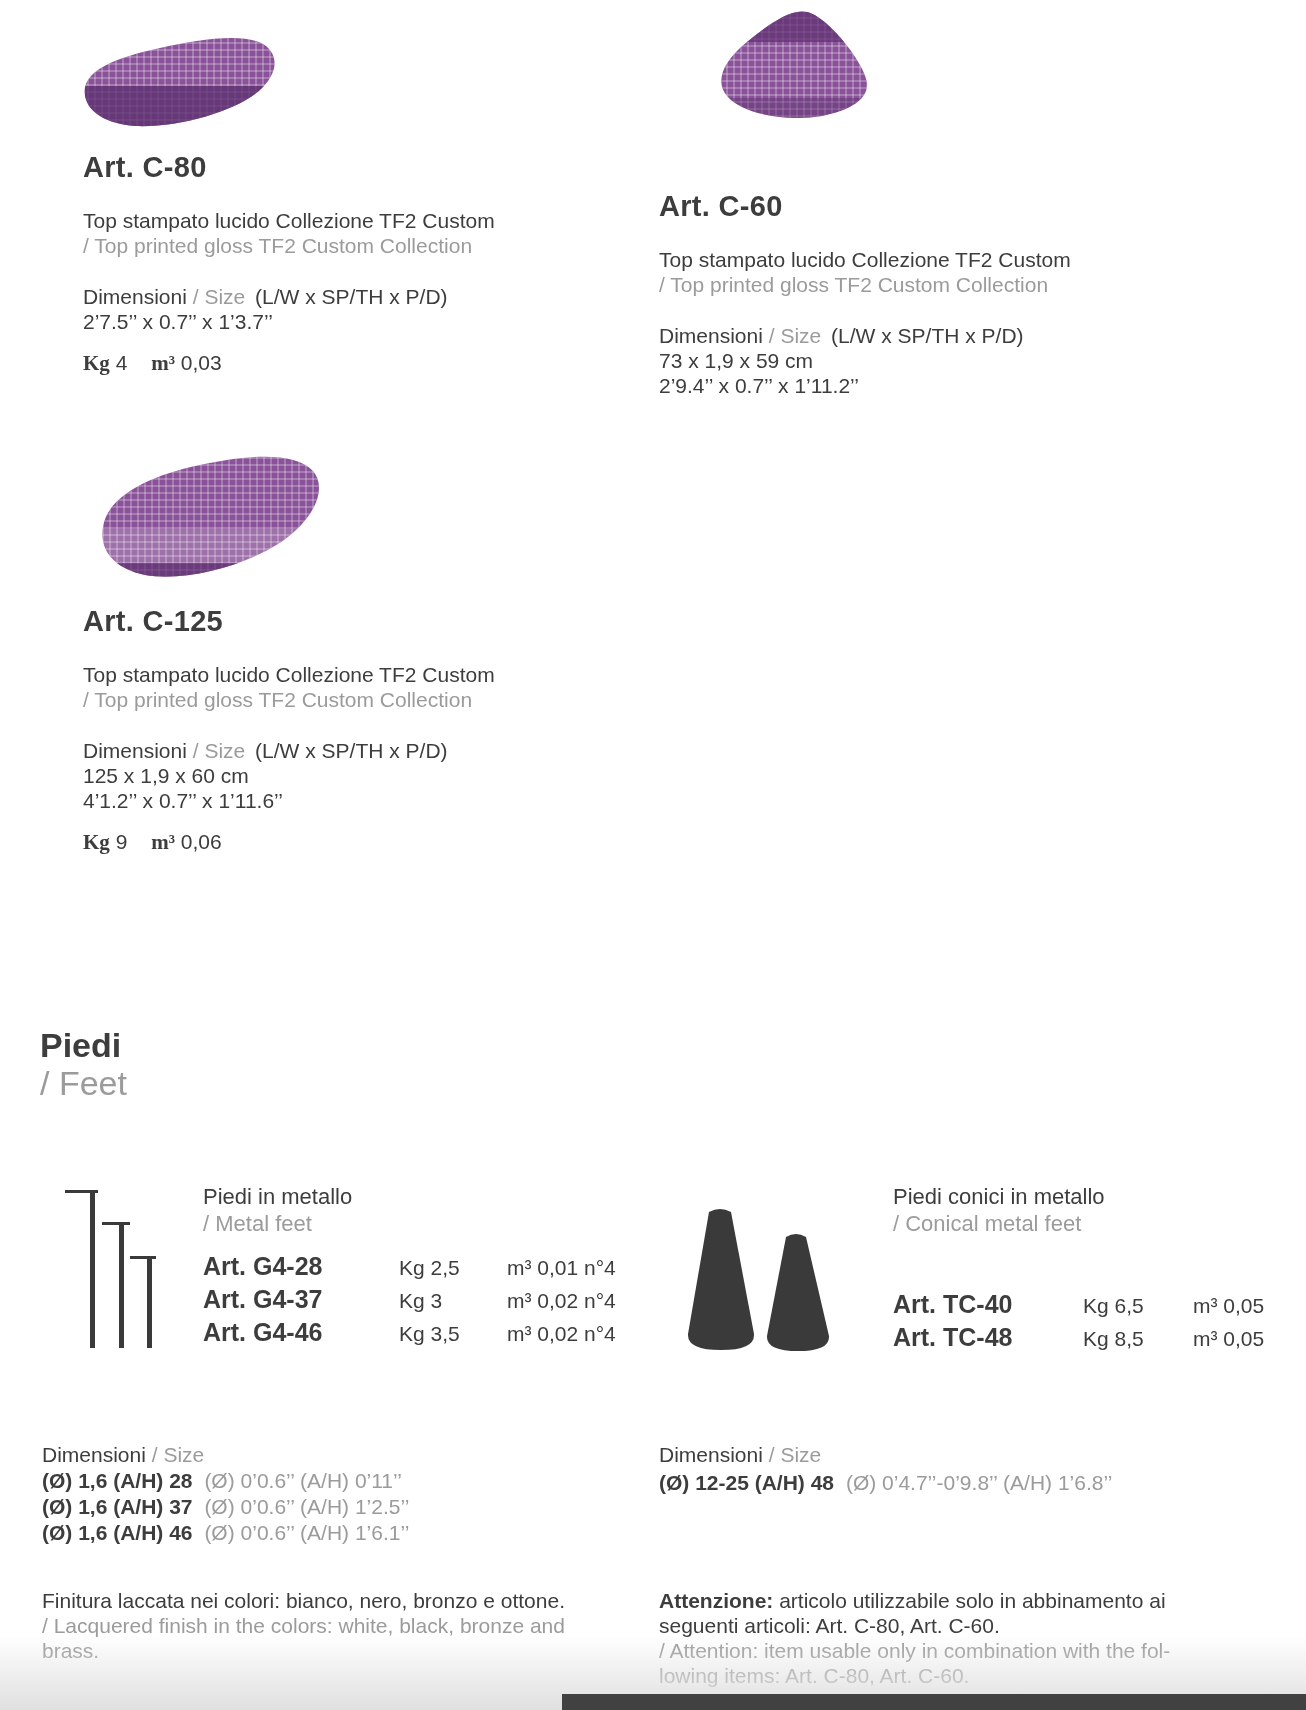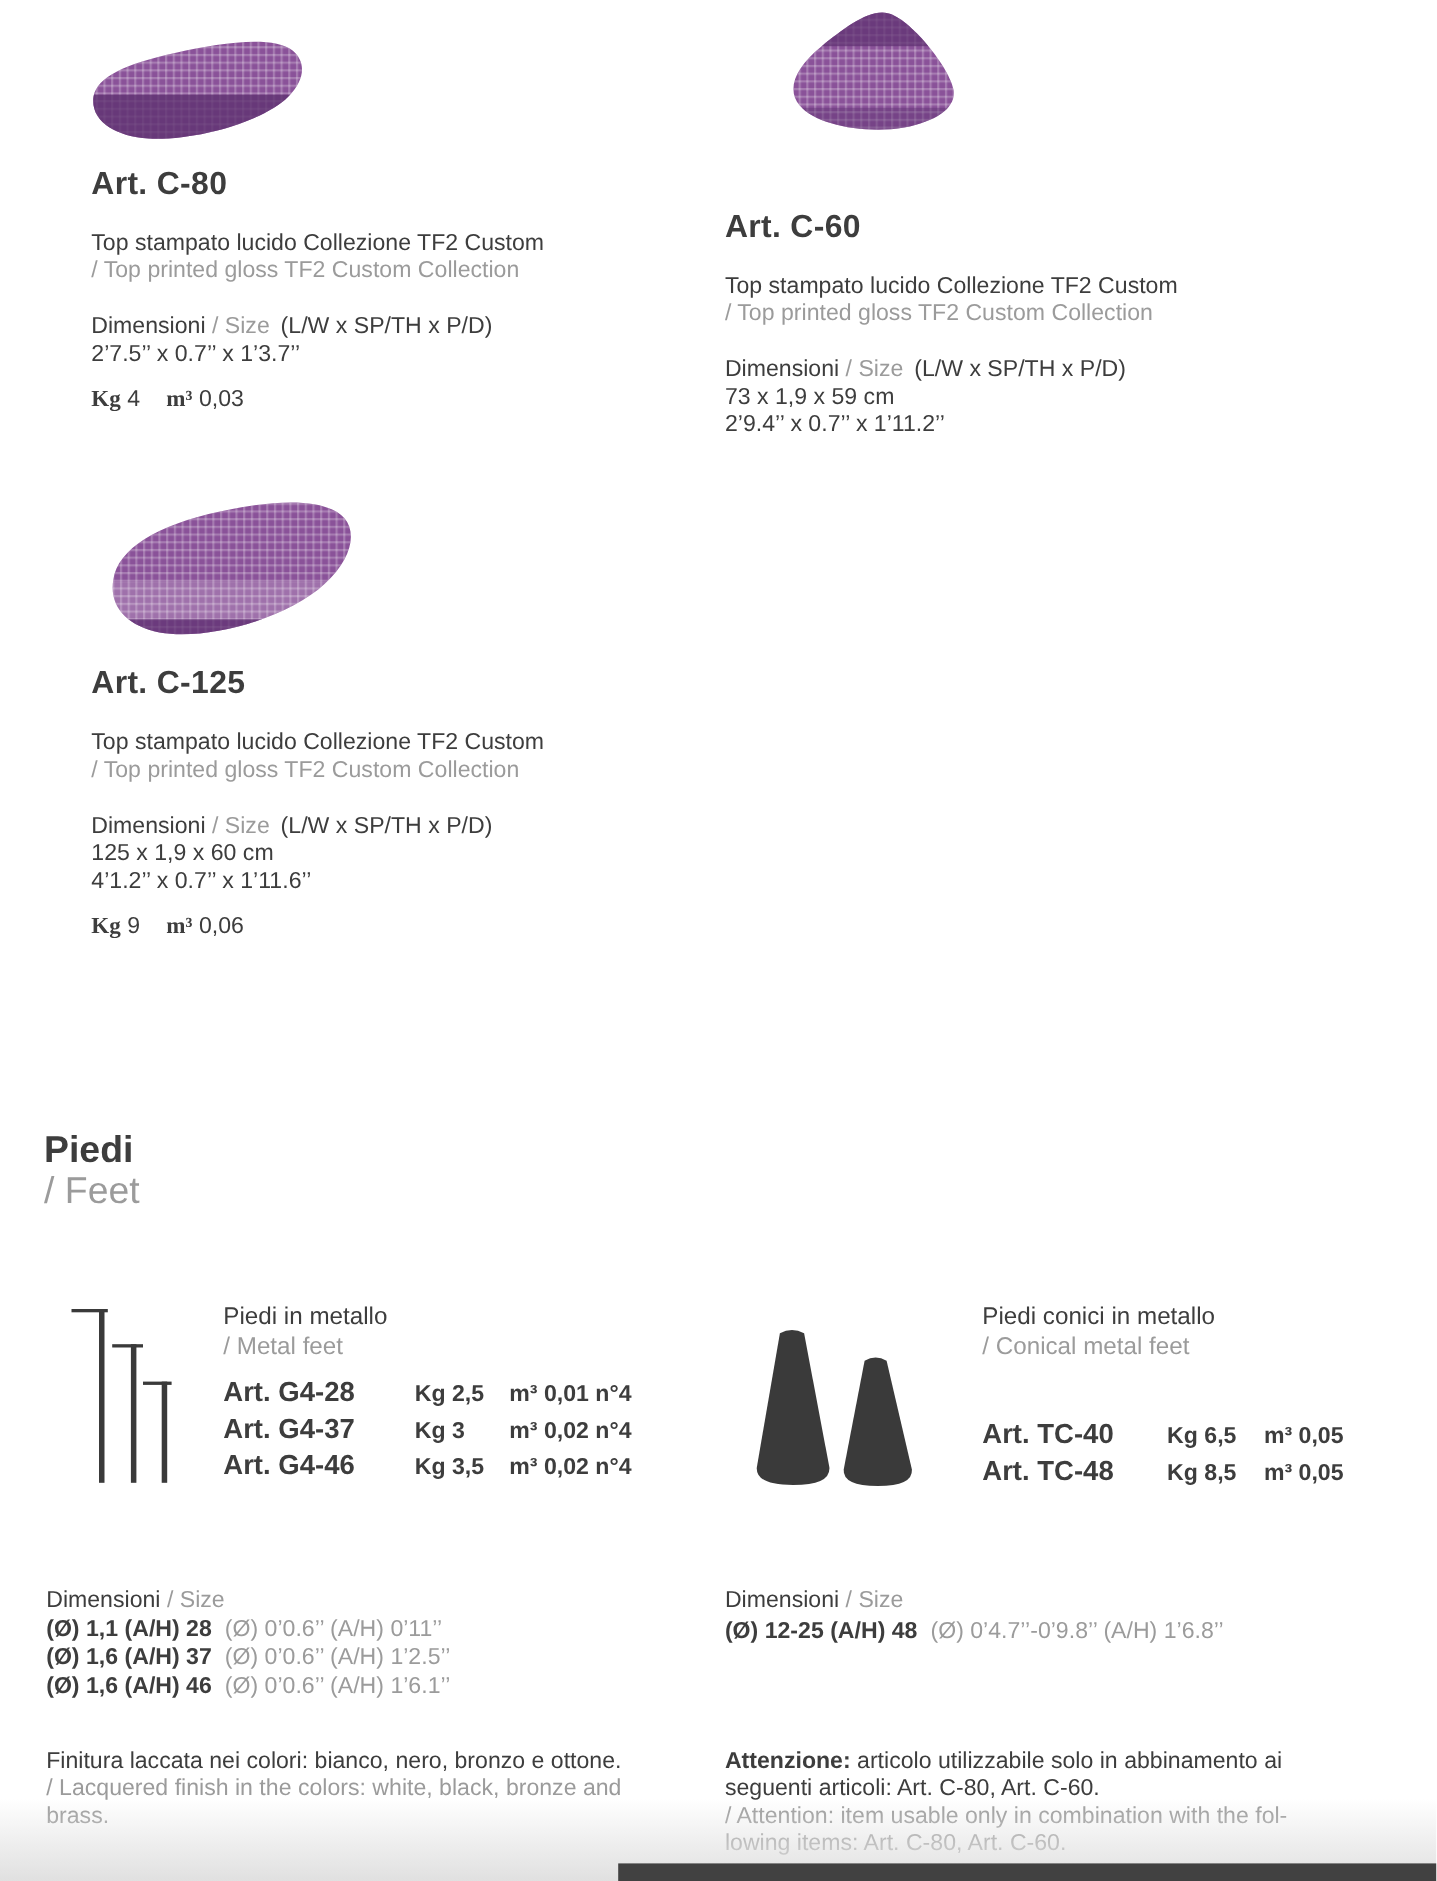--- a/index.html
+++ b/index.html
@@ -31,21 +31,21 @@
   
   .section-title { position:absolute; left:40px; top:1026px; font-size:34px; line-height:38px; }
   .section-title .it { font-weight:700; color:#3d3d3d; }
   .section-title .en { font-weight:400; color:#9b9b9b; }
 
   
   .feet-name { position:absolute; font-size:22px; line-height:27px; }
   .feet-rows { position:absolute; }
   .feet-row { display:flex; align-items:baseline; height:33px; }
   .feet-row .fart { font-size:25px; font-weight:700; color:#3d3d3d; }
-  .feet-row .fkg, .feet-row .fm3 { font-size:21px; font-weight:700; color:#3d3d3d; }
+  .feet-row .fkg, .feet-row .fm3 { font-size:21px; font-weight:400; color:#3d3d3d;margin-left:22px; }
   .metal-row .fart { width:174px; }
   .metal-row .fkg  { width:86px; }
   .conical-row .fart { width:168px; }
   .conical-row .fkg  { width:88px; }
 
   
   .metal-feet-icon { position:absolute; left:63px; top:1190px; width:92px; height:160px; }
   .metal-feet-icon .bar { position:absolute; background:#3a3a3a; }
 
   
@@ -237,21 +237,21 @@
       <span class="fm3">m³ 0,05</span>
     </div>
   </div>
 
   <div class="dims-block" style="left:42px; top:1442px;">
     <div class="hdr">
       <span class="dark">Dimensioni</span>
       <span class="gray">/ Size</span>
     </div>
     <div class="dline">
-      <span class="metric">(Ø) 1,1 (A/H) 28</span>
+      <span class="metric">(Ø) 1,6 (A/H) 28</span>
       <span class="imperial">(Ø) 0’0.6’’ (A/H) 0’11’’</span>
     </div>
     <div class="dline">
       <span class="metric">(Ø) 1,6 (A/H) 37</span>
       <span class="imperial">(Ø) 0’0.6’’ (A/H) 1’2.5’’</span>
     </div>
     <div class="dline">
       <span class="metric">(Ø) 1,6 (A/H) 46</span>
       <span class="imperial">(Ø) 0’0.6’’ (A/H) 1’6.1’’</span>
     </div>

